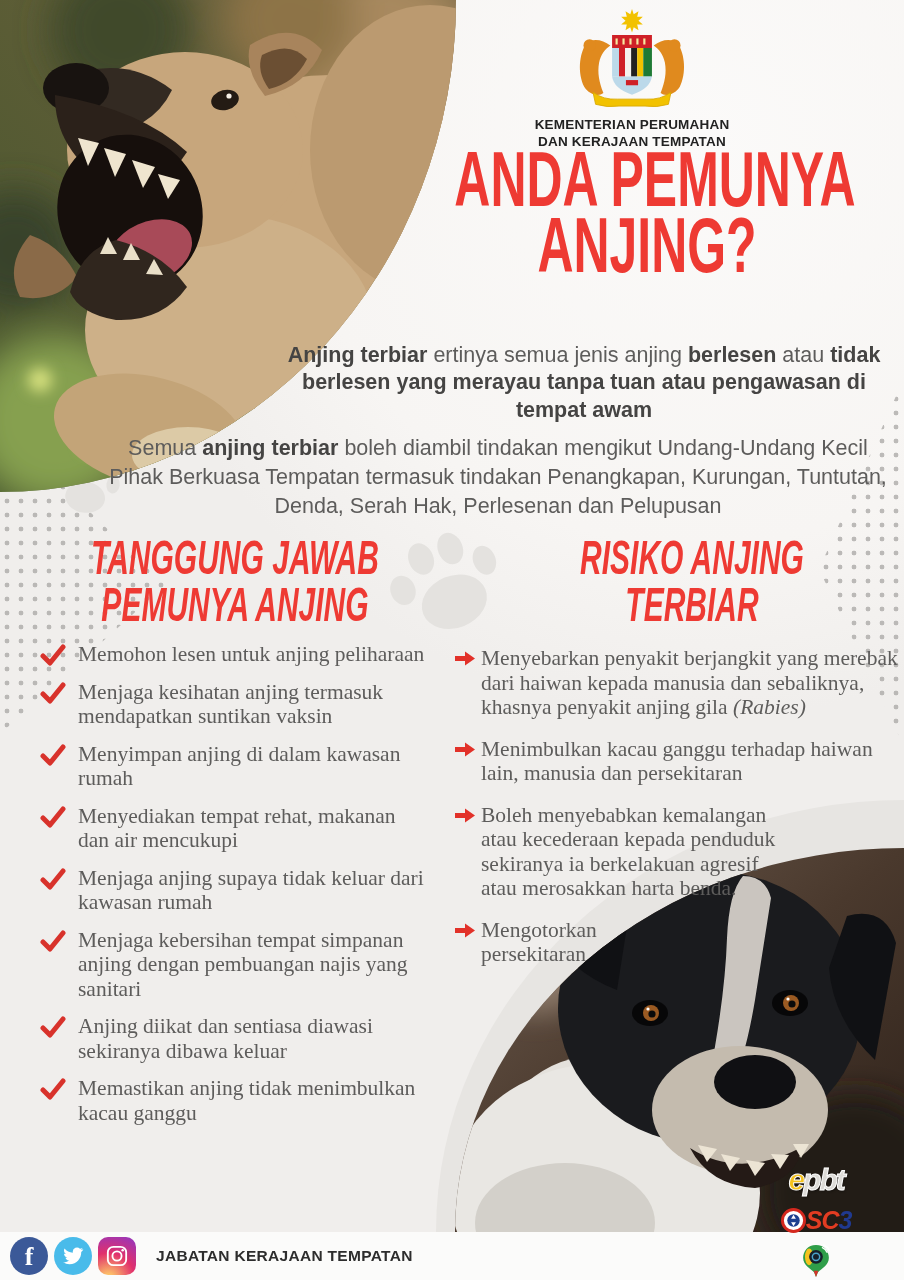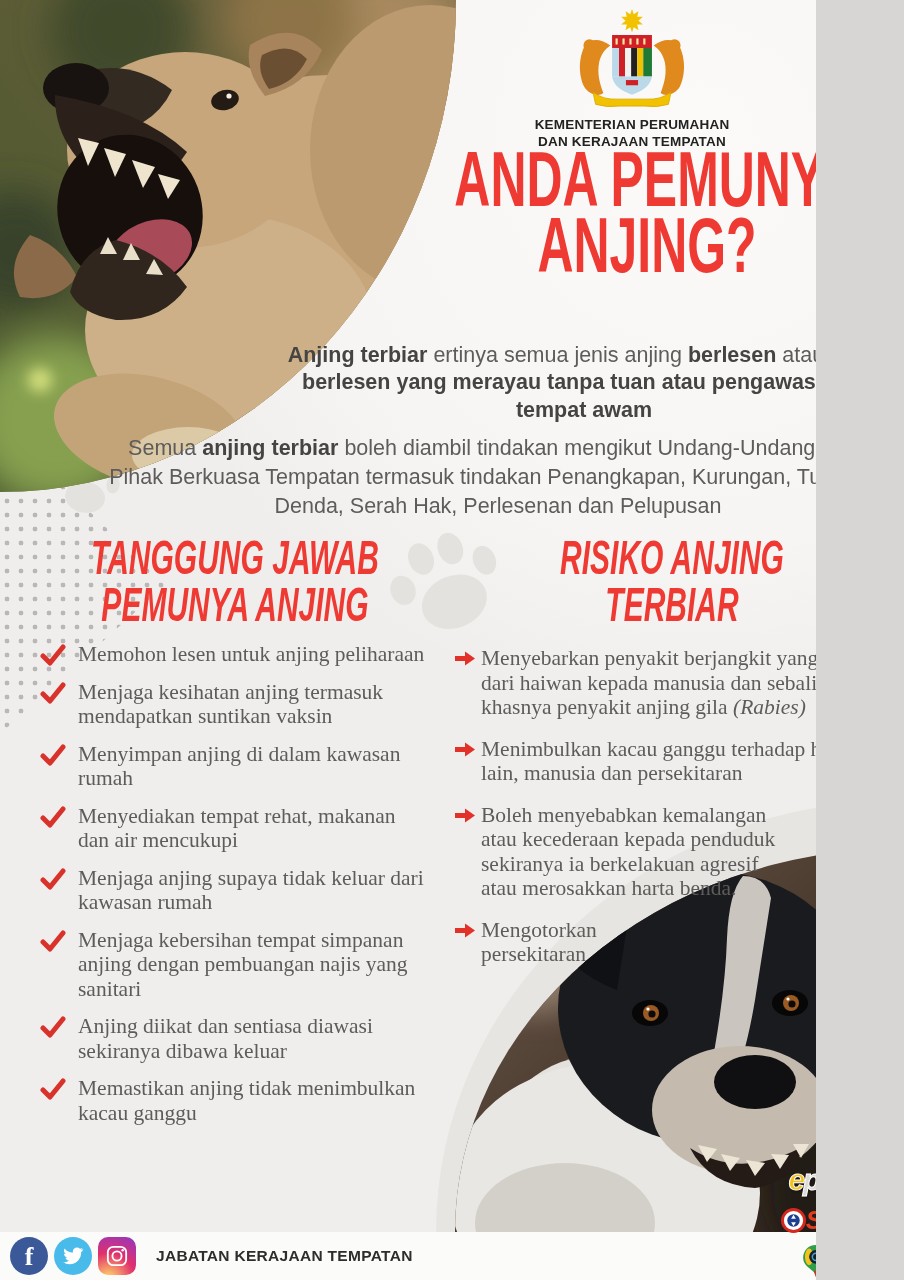--- a/index.html
+++ b/index.html
@@ -1,16 +1,16 @@
 <!DOCTYPE html>
 <html><head>
 <meta charset="utf-8">
 <style>
   html,body{margin:0;padding:0;background:#d8d6d4;}
-  .poster{position:relative;width:816px;height:1280px;overflow:hidden;
+  .poster{position:relative;width:904px;height:1280px;overflow:hidden;
     font-family:"Liberation Sans","DejaVu Sans",sans-serif;
     background:
       radial-gradient(circle 580px at 700px 140px, #fbfaf9 0%, #f7f5f3 70%, #f0eeec 100%);
   }
   
   .dots{position:absolute;z-index:1;
     background-image:radial-gradient(circle,#b1afad 2.1px,transparent 2.7px);
     background-size:14px 14px;opacity:.85;}
   .dots-left{left:0;top:424px;width:165px;height:310px;
     clip-path:polygon(0 0,100% 52%,0 100%);}
@@ -40,21 +40,21 @@
   .intro1{position:absolute;left:276px;top:320px;width:616px;z-index:4;text-align:center;
     font-size:21.5px;line-height:27.5px;color:#5d5c5b;}
   .intro1 b,.intro2 b{color:#454443;}
   .intro2{position:absolute;left:100px;top:412px;width:796px;z-index:4;text-align:center;
     font-size:21.5px;line-height:29px;color:#5d5c5b;}
   
   .col-head{position:absolute;z-index:4;text-align:center;color:#ee3a33;font-style:italic;}
   .col-head .hline{display:block;font-weight:bold;font-size:40px;line-height:47px;
     transform:scale(.75,1.2);transform-origin:50% 50%;white-space:nowrap;}
   .head-left{left:35px;top:534px;width:400px;}
-  .head-right{left:462px;top:534px;width:420px;}
+  .head-right{left:482px;top:534px;width:420px;}
   
   .list{position:absolute;z-index:4;list-style:none;margin:0;padding:0;
     font-size:21.5px;line-height:24.5px;color:#5d5c5b;}
   .list li{display:flex;align-items:flex-start;font-family:Liberation Serif, serif;}
   .list-left{left:40px;top:642px;width:405px;}
   .list-left li{margin-bottom:13px;}
   .list-left .li-text{width:350px;}
   .list-right{left:455px;top:646px;width:449px;}
   .list-right li{margin-bottom:17px;}
   .list-right .li-text{width:438px;}

